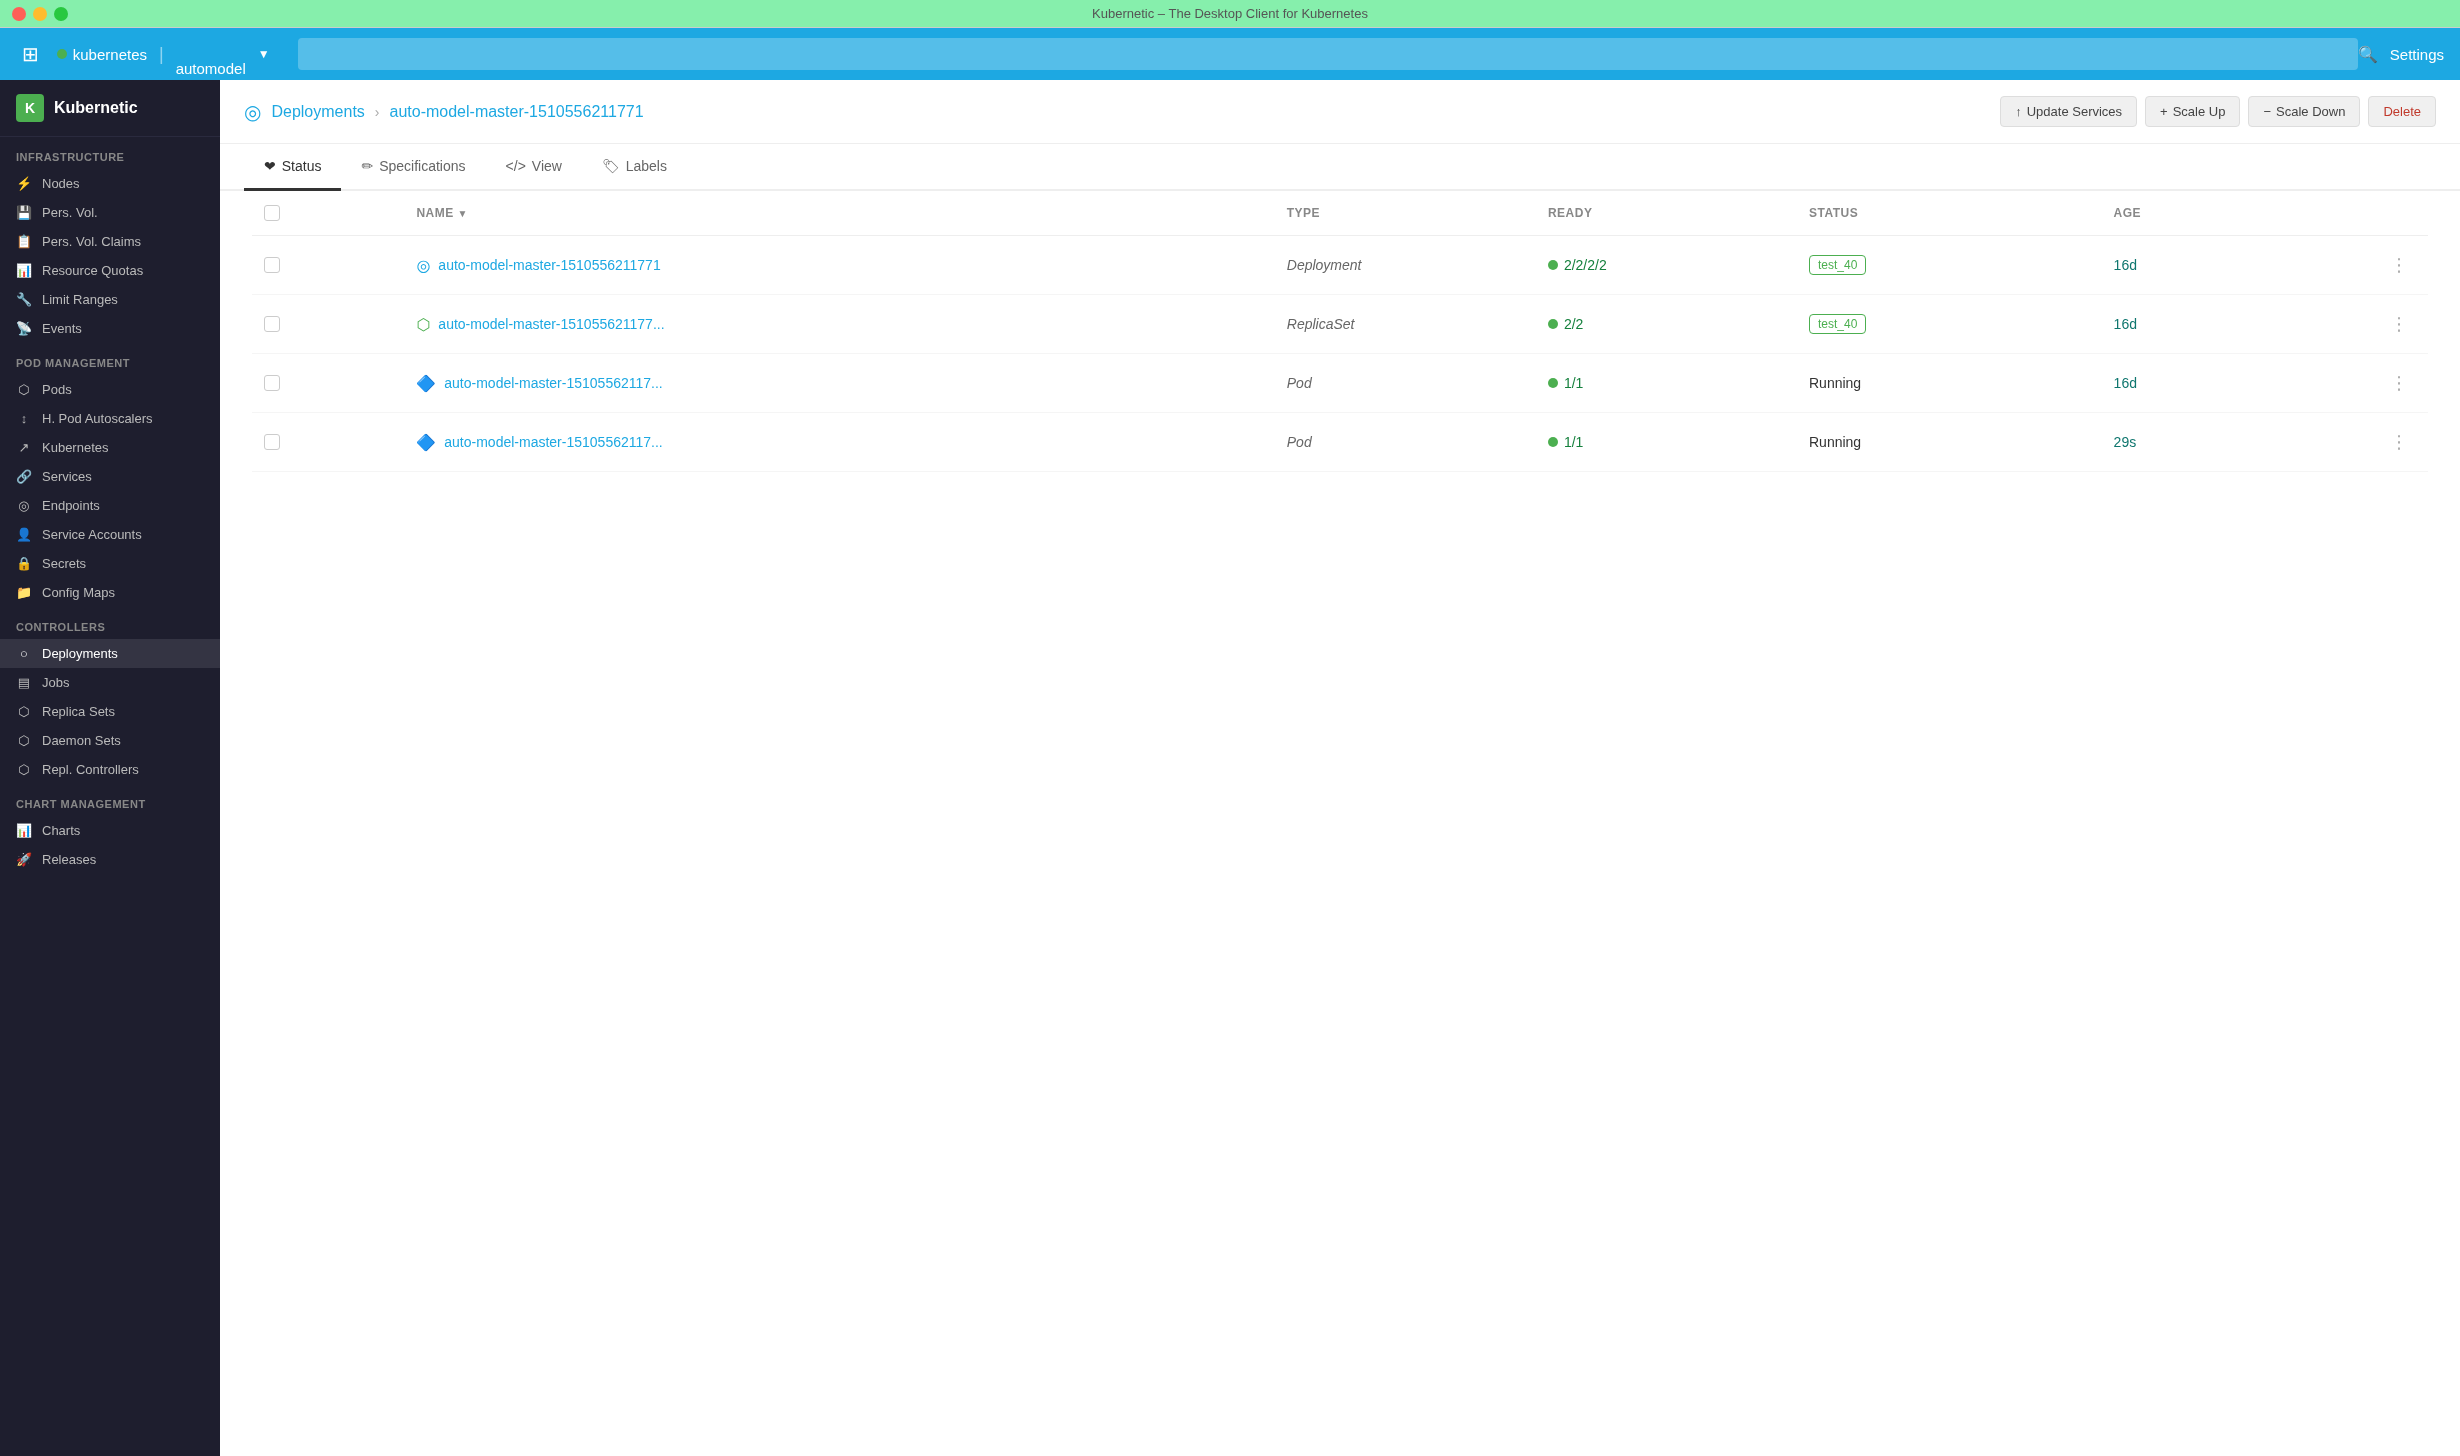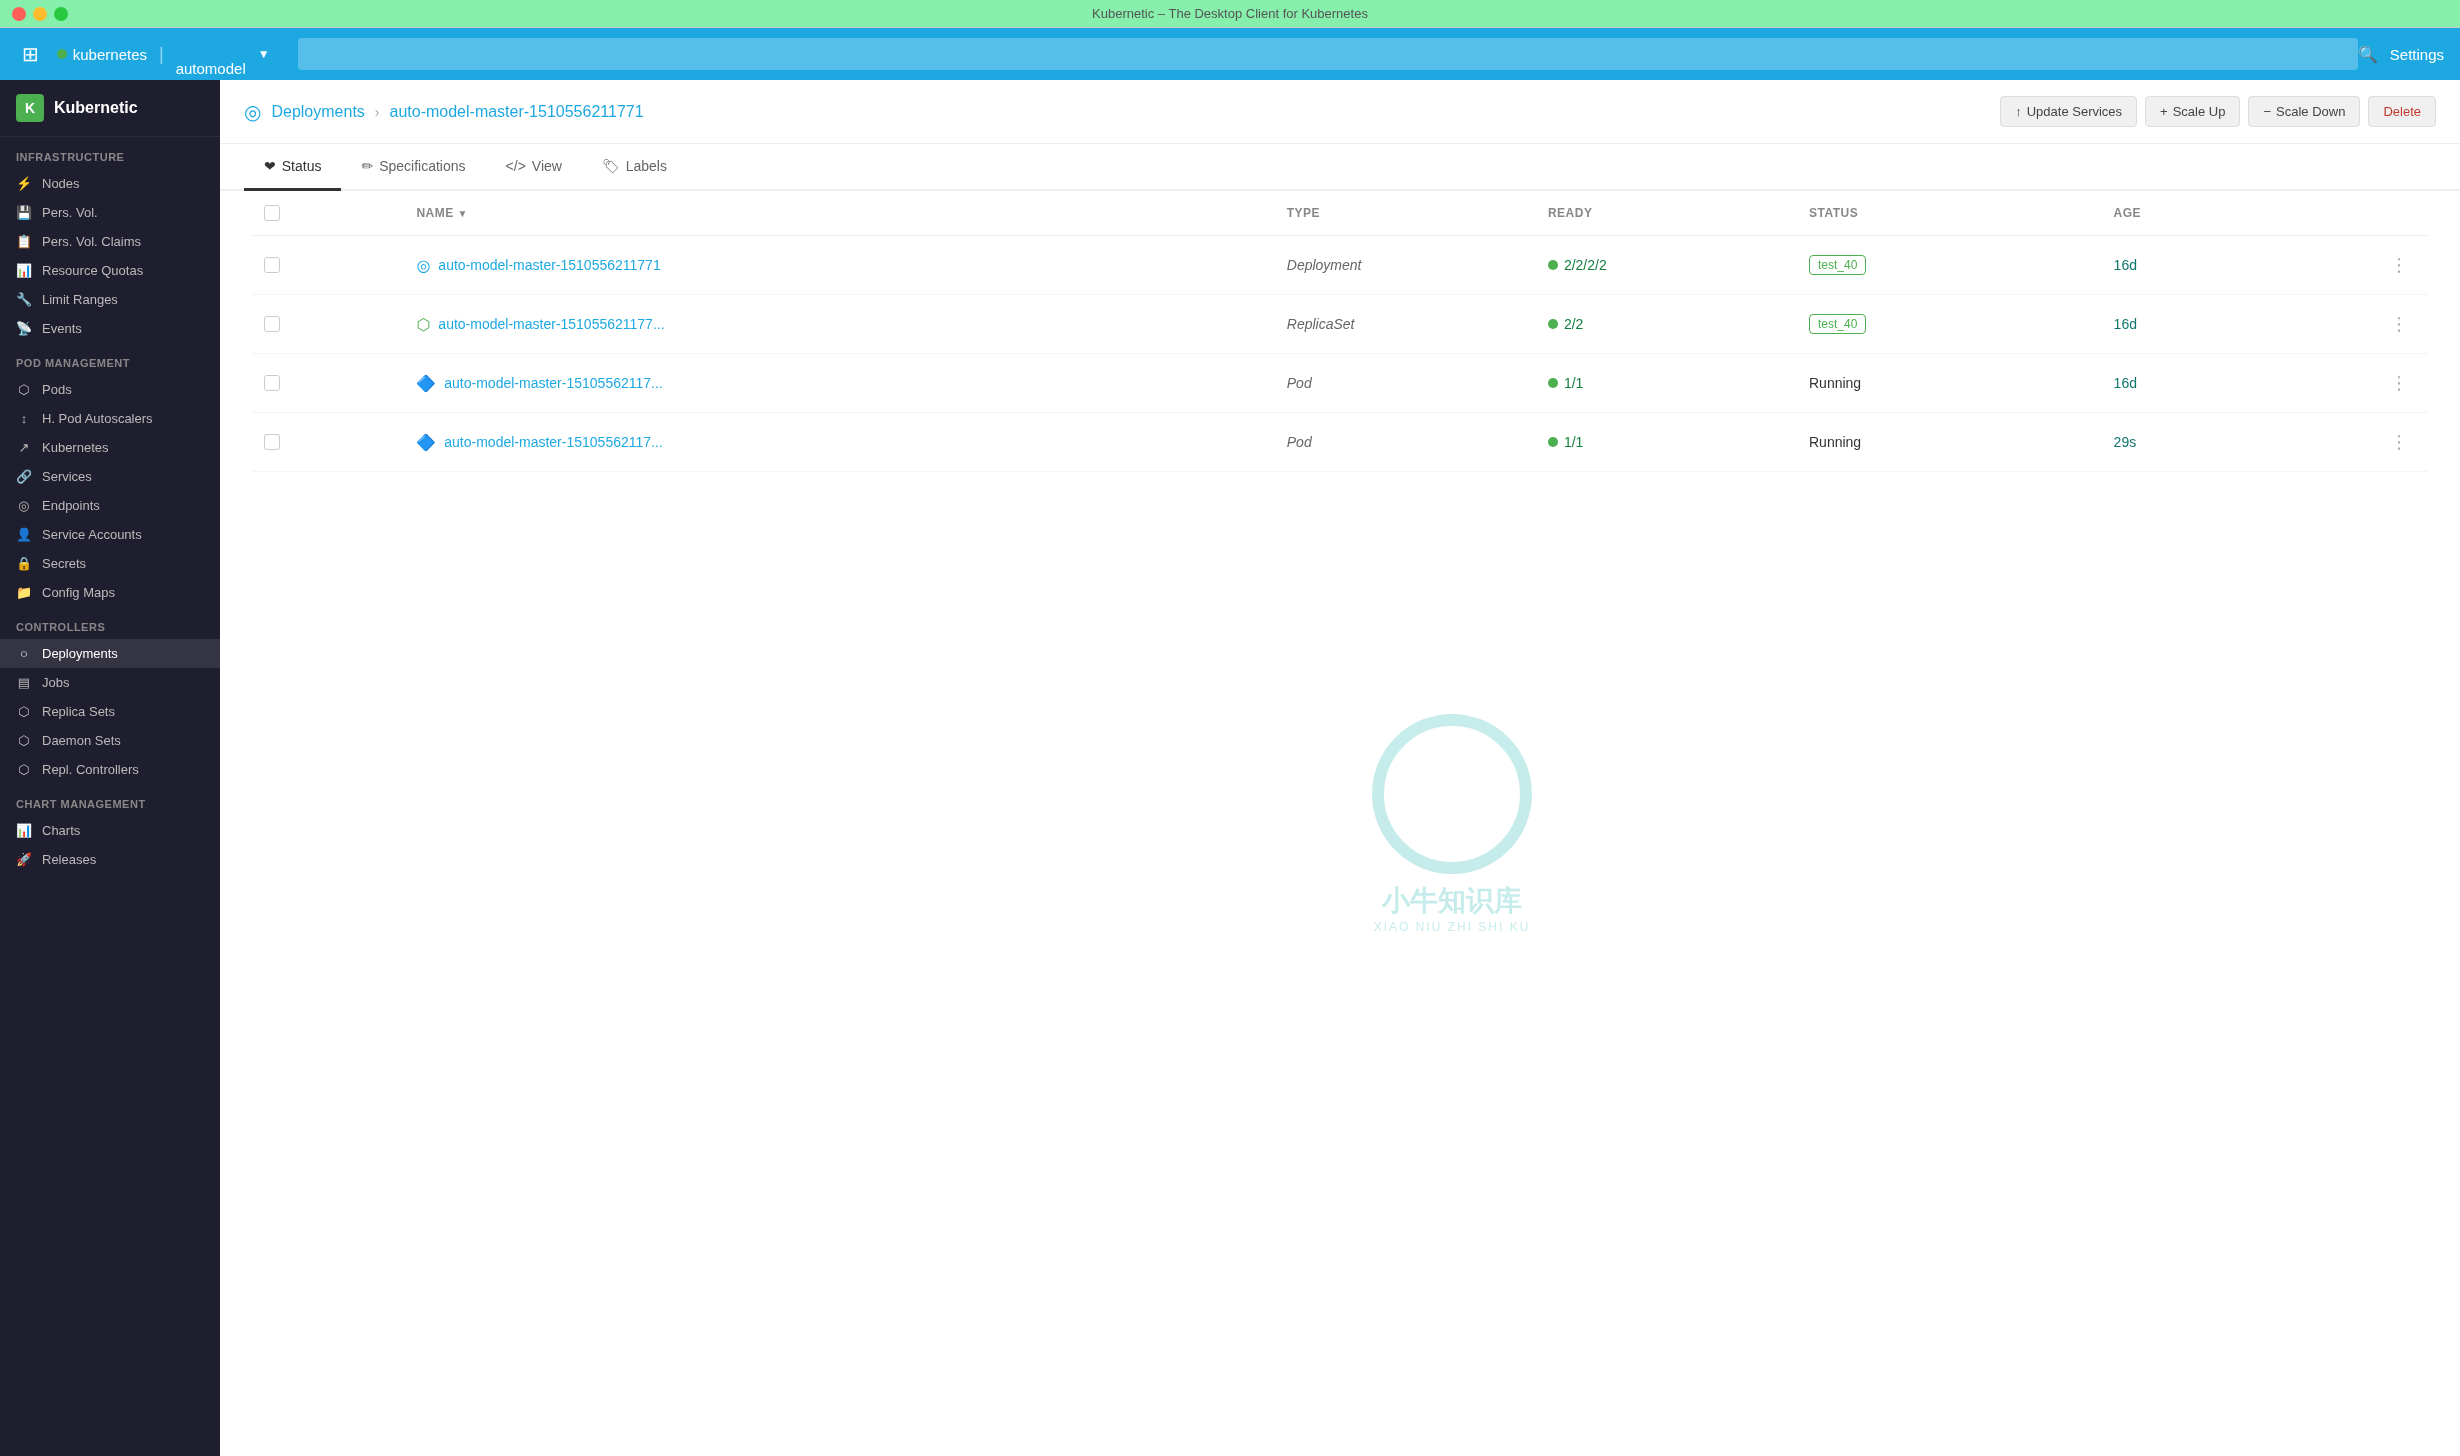--- a/index.html
+++ b/index.html
@@ -716,21 +716,16 @@
               <td class="col-age">
                 <span class="age-text">29s</span>
               </td>
               <td class="col-actions">
                 <button class="row-menu-btn">⋮</button>
               </td>
             </tr>
           </tbody>
         </table>
 
-        <div class="watermark">
-          <div class="watermark-circle"></div>
-          <div class="watermark-text-cn">小牛知识库</div>
-          <div class="watermark-text-en">XIAO NIU ZHI SHI KU</div>
-        </div>
       </div>
     </div>
   </div>
 </div>
 
 </body></html>

